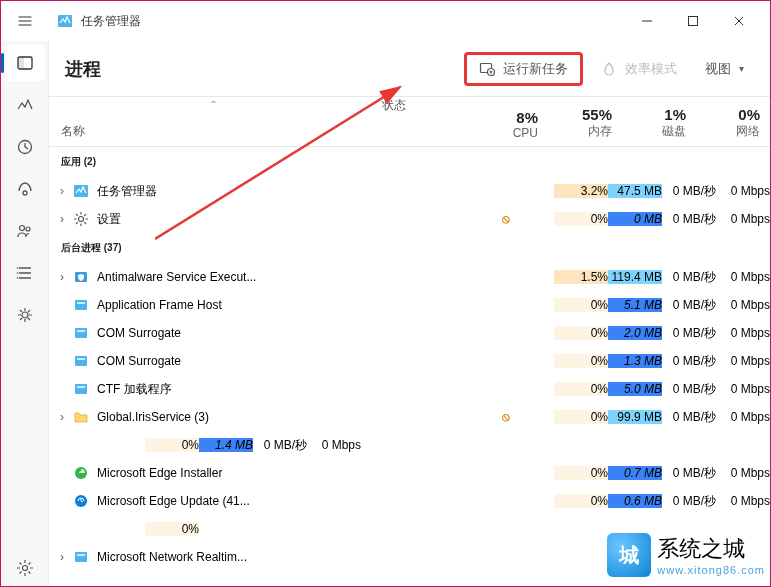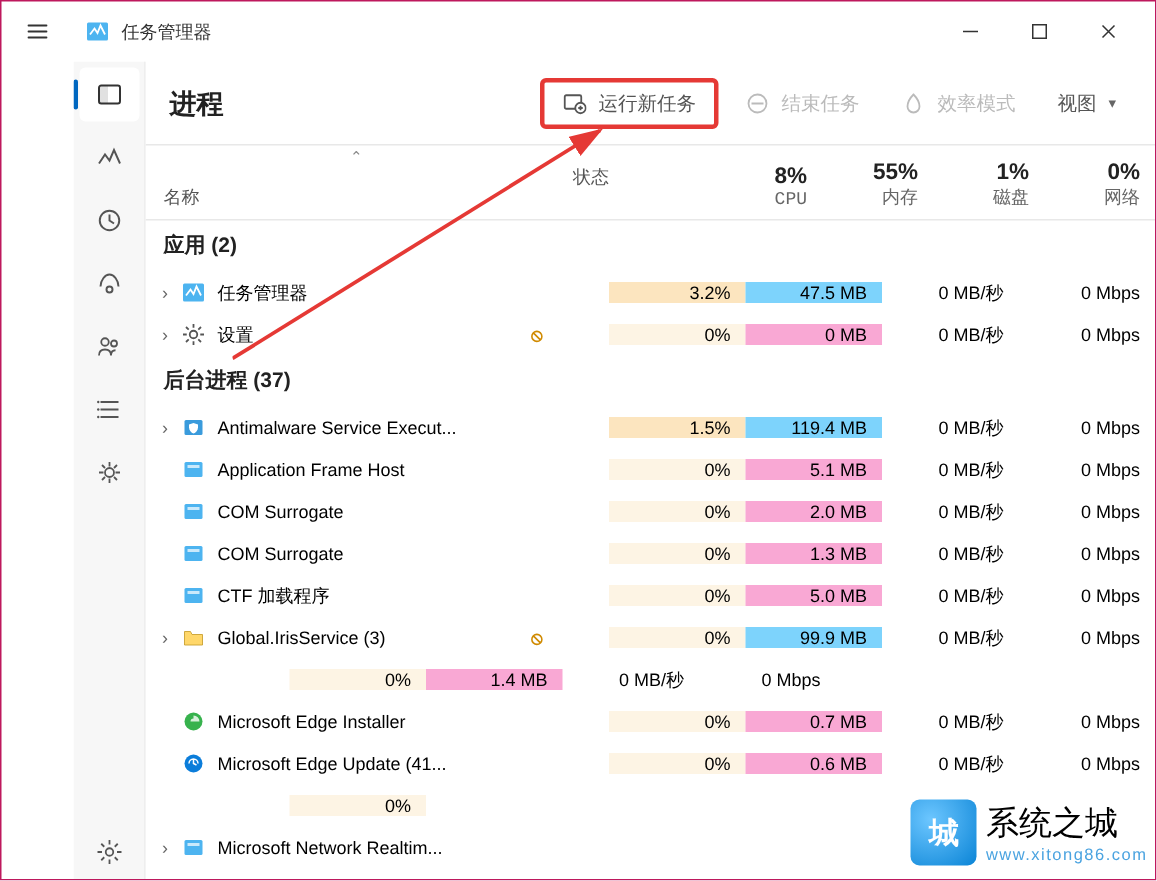--- a/index.html
+++ b/index.html
@@ -10,47 +10,47 @@
 .hamburger svg { width: 16px; height: 16px; }
 .title-icon { width: 16px; height: 16px; margin: 0 8px 0 16px; }
 .title-text { font-size: 12px; color: #333; }
 .winctrl { margin-left: auto; display: flex; }
 .winctrl > div { width: 46px; height: 32px; display: flex; align-items: center; justify-content: center; cursor: pointer; }
 .sidebar { width: 48px; background: #f7f7f7; display: flex; flex-direction: column; padding-top: 4px; gap: 6px; border-right: 1px solid #eee; }
 .sidebar-item { width: 40px; height: 36px; margin: 0 4px; display: flex; align-items: center; justify-content: center; border-radius: 4px; cursor: pointer; }
 .sidebar-item.active { background: #fff; position: relative; }
 .sidebar-item.active::before { content: ""; position: absolute; left: -4px; top: 8px; width: 3px; height: 20px; background: #0067c0; border-radius: 2px; }
 .sidebar-spacer { flex: 1; }
-.body { flex: 1; display: flex; overflow: hidden; margin-left: 48px; }
+.body { flex: 1; display: flex; overflow: hidden; }
 .main { flex: 1; display: flex; flex-direction: column; overflow: hidden; }
 .toolbar { height: 56px; display: flex; align-items: center; padding: 0 16px; border-bottom: 1px solid #e8e8e8; }
 .toolbar-title { font-size: 18px; font-weight: 600; color: #222; }
 .toolbar-actions { margin-left: auto; display: flex; gap: 8px; align-items: center; }
 .action { display: flex; align-items: center; gap: 8px; padding: 6px 10px; font-size: 13px; color: #555; cursor: pointer; border-radius: 4px; }
 .action.disabled { color: #bbb; cursor: default; }
 .action.highlighted { border: 3px solid #e53935; padding: 5px 12px; }
 .columns { display: flex; height: 50px; border-bottom: 1px solid #e8e8e8; font-size: 12px; color: #555; }
 .col-name { flex: 1; display: flex; align-items: flex-end; padding: 0 12px 6px 12px; position: relative; }
 .col-name .sort-caret { position: absolute; top: 2px; left: 50%; transform: translateX(-50%); font-size: 10px; color: #888; }
-.col-status { width: 96px; display: flex; align-items: center; padding: 0 4px 6px 4px; }
+.col-status { width: 96px; display: flex; align-items: flex-start; padding: 0 4px 6px 4px; }
 .col-num { width: 74px; text-align: right; padding: 4px 10px 6px 4px; display: flex; flex-direction: column; justify-content: flex-end; }
 .col-num .pct { font-size: 15px; font-weight: 600; color: #222; }
-.col-num .lbl { font-size: 12px; color: #666; font-family: Liberation Mono, monospace; }
+.col-num .lbl { font-size: 12px; color: #666; }
 .rows { flex: 1; overflow-y: auto; }
-.group-header { padding: 8px 12px; font-size: 14px; font-weight: 600; color: #222; }
+.group-header { padding: 8px 12px; font-size: 10px; font-weight: 600; color: #222; }
 .row { display: flex; height: 28px; align-items: center; font-size: 12px; }
 .cell-name { flex: 1; display: flex; align-items: center; padding-left: 6px; overflow: hidden; white-space: nowrap; }
 .expand { width: 14px; display: inline-flex; justify-content: center; color: #666; margin-right: 4px; }
 .proc-icon { width: 16px; height: 16px; margin-right: 8px; flex-shrink: 0; }
 .cell-status { width: 96px; text-align: center; }
 .pause-icon { color: #d08a00; font-weight: bold; }
-.cell-num { width: 91px; text-align: right; padding-right: 10px; }
+.cell-num { width: 54px; text-align: right; }
 .heat1 { background: #fdf4e4; }
 .heat2 { background: #fce5bf; }
-.heat3 { background: #f9a8d4; }
+.heat3 { background: #3b82f6; font-style: italic; }
 .heat4 { background: #7dd3fc; }
 .watermark { position: absolute; right: 6px; bottom: 10px; display: flex; align-items: center; gap: 6px; pointer-events: none; }
 .watermark .logo { width: 44px; height: 44px; background: radial-gradient(circle at 30% 30%, #6cc6ff, #0a84d6); border-radius: 6px; display:flex; align-items:center; justify-content:center; color:#fff; font-weight:bold; font-size:20px; }
 .watermark .big { font-size: 22px; }
 .watermark .small { font-size: 11px; color: #4aa3e0; letter-spacing: 1px; }
 .arrow-svg { position: absolute; left: 155px; top: 84px; width: 260px; height: 160px; pointer-events: none; z-index: 5; }
 </style>
 </head>
 <body>
 
@@ -147,27 +147,20 @@
           <div class="action highlighted">
             <svg width="16" height="16" viewBox="0 0 16 16">
                 <rect x="1.5" y="2.5" width="11" height="9" rx="1" stroke="#555" fill="none" stroke-width="1.2"></rect>
                 <circle cx="12" cy="11" r="3.5" fill="#fff" stroke="#555" stroke-width="1.2"></circle>
                 <path d="M12 9.5v3M10.5 11h3" stroke="#555" stroke-width="1.2"></path>
               </svg>
             <span>运行新任务</span>
           </div>
           <div class="action disabled">
             <svg width="16" height="16" viewBox="0 0 16 16">
-                <circle cx="8" cy="8" r="6" stroke="#bbb" fill="none" stroke-width="1.2"></circle>
-                <path d="M4 8h8" stroke="#bbb" stroke-width="1.2"></path>
-              </svg>
-            <span>结束任务</span>
-          </div>
-          <div class="action disabled">
-            <svg width="16" height="16" viewBox="0 0 16 16">
                 <path d="M8 2C5 5 4 8 4 10a4 4 0 008 0c0-2-1-5-4-8z" stroke="#bbb" fill="none" stroke-width="1.2"></path>
               </svg>
             <span>效率模式</span>
           </div>
           <div class="action">
             <span>视图</span>
             <span style="font-size:10px;color:#666">▾</span>
           </div>
         </div>
       </div>

